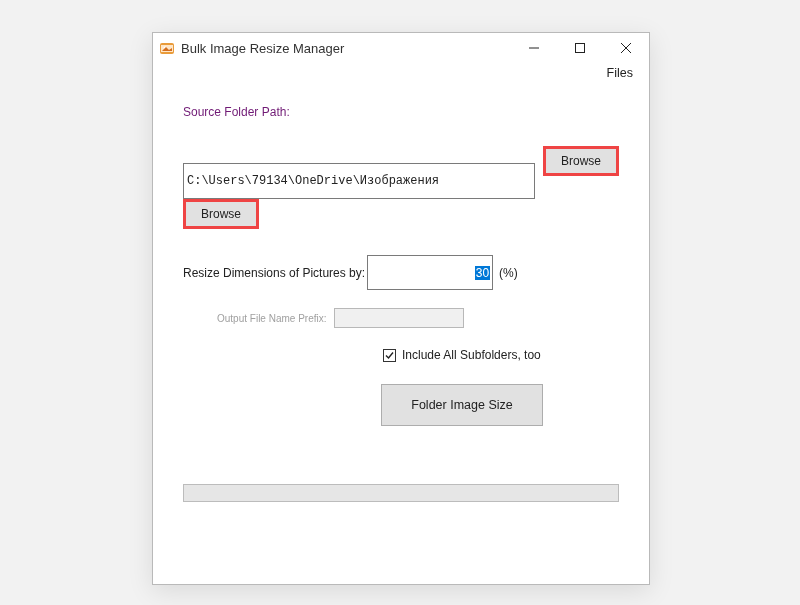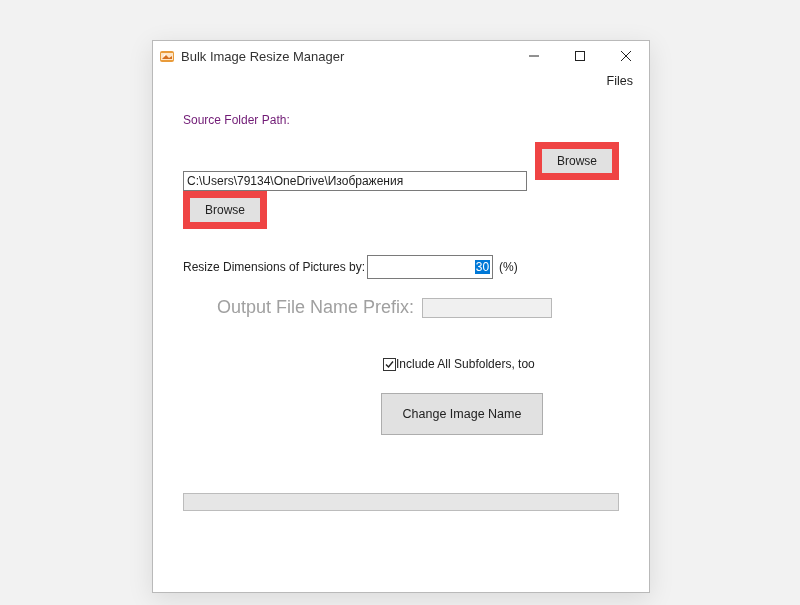--- a/index.html
+++ b/index.html
@@ -9,21 +9,21 @@
     height: 605px;
     background: #f2f2f2;
     font-family: "Segoe UI", Tahoma, sans-serif;
     font-size: 12px;
     color: #222;
     overflow: hidden;
   }
   .window {
     position: absolute;
     left: 152px;
-    top: 40px;
+    top: 32px;
     width: 496px;
     height: 551px;
     background: #ffffff;
     border: 1px solid #b9b9b9;
     box-shadow: 0 6px 24px rgba(0,0,0,0.10);
   }
   
   .titlebar {
     height: 30px;
     display: flex;
@@ -78,54 +78,54 @@
     margin-top: 10px;
     margin-bottom: 4px;
   }
   .path-row {
     display: flex;
     align-items: center;
     gap: 8px;
   }
   .text-input {
     flex: 1;
-    height: 20px;
+    height: 36px;
     border: 1px solid #7a7a7a;
     background: #fff;
     padding: 0 3px;
-    font-family: Liberation Sans, sans-serif;
+    font-family: Liberation Mono, monospace;
     font-size: 12px;
     color: #222;
     box-sizing: border-box;
     margin-top: 40px;
   }
   .browse-btn {
     width: 70px;
     height: 24px;
     background: #e1e1e1;
-    border: 7px solid #ef4444;
+    border: 3px solid #ef4444;
     font-family: inherit;
     font-size: 12px;
     color: #222;
     display: flex;
     align-items: center;
     justify-content: center;
     cursor: default;
   }
 
   .resize-row {
     margin-top: 26px;
     display: flex;
     align-items: center;
     gap: 2px;
   }
   .resize-row .rlabel { font-size: 12px; }
   .pct-input {
     width: 126px;
-    height: 24px;
+    height: 35px;
     border: 1px solid #7a7a7a;
     background: #fff;
     text-align: right;
     padding: 0 2px;
     font-family: inherit;
     font-size: 12px;
     box-sizing: border-box;
     position: relative;
     display: flex;
     align-items: center;
@@ -159,34 +159,35 @@
 
   .prefix-row {
     margin-top: 18px;
     display: flex;
     align-items: center;
     gap: 8px;
     padding-left: 34px;
   }
   .prefix-label {
     color: #a0a0a0;
-    font-size: 18px;
+    font-size: 10px;
   }
   .prefix-input {
     width: 130px;
     height: 20px;
     border: 1px solid #b8b8b8;
     background: #f0f0f0;
     box-sizing: border-box;
   }
 
   .subfolders-row {
-    margin-top: 39px;
-    display: flex;
-    align-items: center;
+    margin-top: 20px;
+    display: flex;
+    align-items: center;
+    gap: 6px;
     padding-left: 200px;
   }
 
   .action-row {
     margin-top: 22px;
     display: flex;
     justify-content: flex-start;
     padding-left: 198px;
   }
   .action-btn {
@@ -278,19 +279,19 @@
     <div class="subfolders-row">
       <span class="checkbox">
         <svg width="11" height="11" viewBox="0 0 11 11">
             <path d="M2 5.5 L4.5 8 L9 2.5" fill="none" stroke="#222" stroke-width="1.4"></path>
           </svg>
       </span>
       <span>Include All Subfolders, too</span>
     </div>
 
     <div class="action-row">
-      <div class="action-btn">Change Image Name</div>
+      <div class="action-btn">Folder Image Size</div>
     </div>
 
     <div class="progress"></div>
 
   </div>
 </div>
 
 </body></html>

